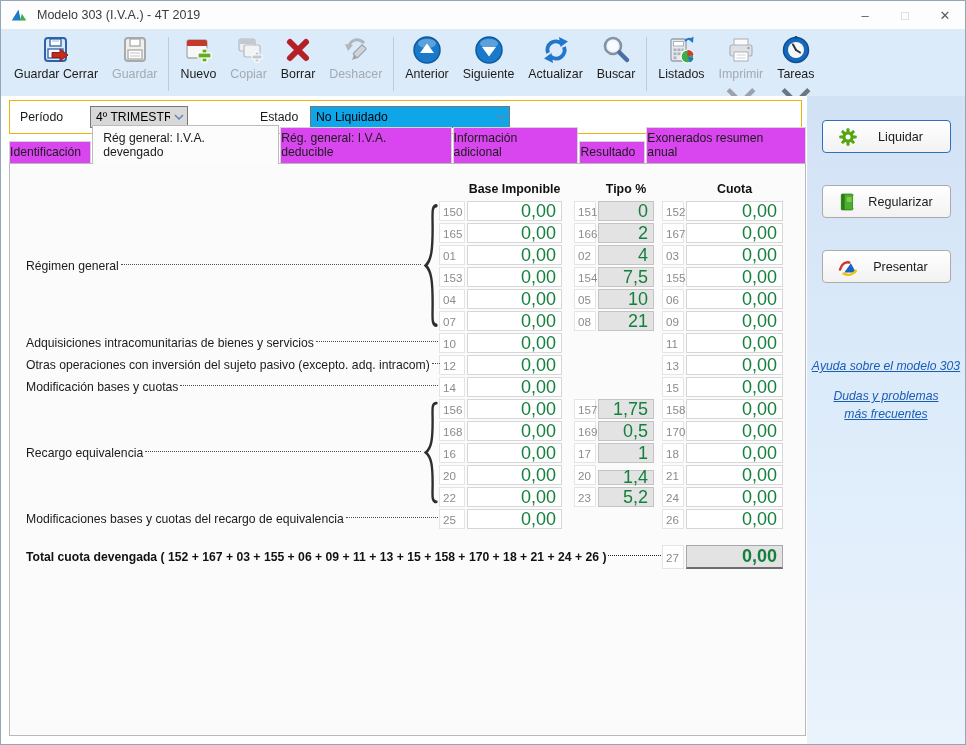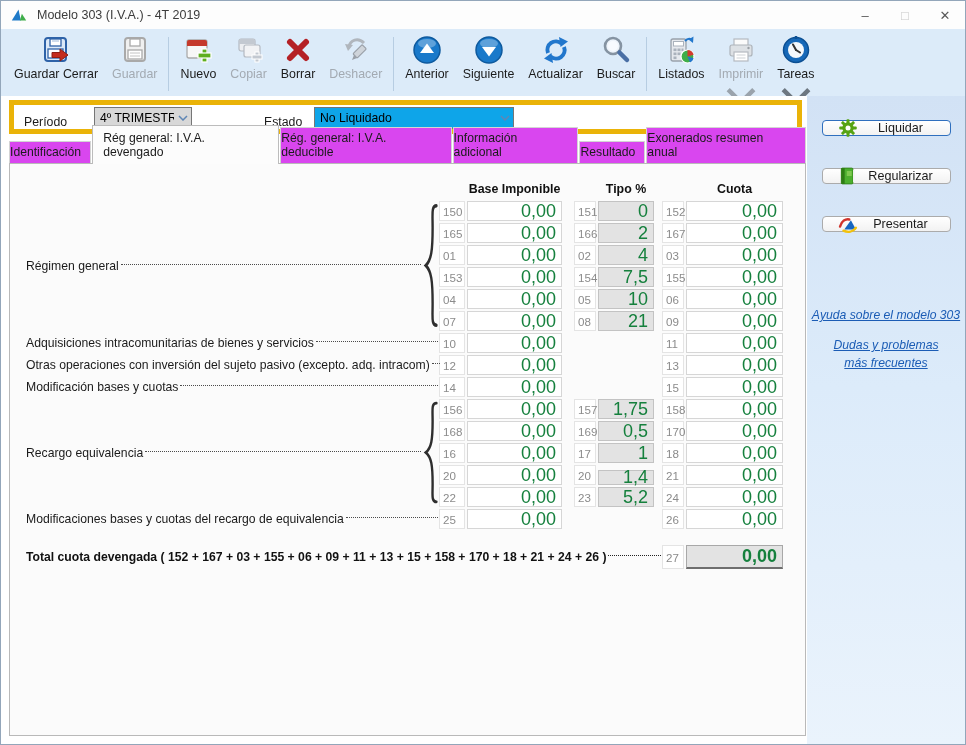--- a/index.html
+++ b/index.html
@@ -24,21 +24,21 @@
   .tbtn.disabled .tlabel { color:#a3aab2; }
   .tbtn .chev { margin-top:-1px; height:7px; }
   .tsep { width:1px; align-self:stretch; background:#b7cde2; margin:5px 4px; }
 
   
   .body-row { flex:1; display:flex; min-height:0; }
   .content-col { width:806px; display:flex; flex-direction:column; background:#fff; }
   .sidebar { flex:1; background:linear-gradient(180deg,#d2e2f5 0%,#dcebfa 45%,#eaf3fc 100%); padding-top:24px; display:flex; flex-direction:column; align-items:center; }
 
   
-  .period-box { margin:4px 5px 5px 8px; border:5px solid #eab308; height:34px; display:flex; align-items:flex-end; padding:0 10px; }
+  .period-box { margin:4px 5px 5px 8px; border:1px solid #eab308; height:34px; display:flex; align-items:center; padding:0 10px; }
   .f-label { font-size:12.3px; color:#1b1b1b; }
   .lbl-periodo { width:70px; }
   .lbl-estado  { width:50px; margin-left:72px; }
   .combo { height:22px; border:1px solid #767676; background:#0ea5e9; display:flex; align-items:center; }
   .combo-periodo { width:98px; background:#d8d8d8; }
   .combo-estado  { width:200px; }
   .combo-value { flex:1; font-size:12.2px; padding-left:5px; white-space:nowrap; overflow:hidden; }
   .combo-arrow { width:17px; display:flex; align-items:center; justify-content:center; align-self:stretch; }
 
   
@@ -63,21 +63,21 @@
           font-size:11.6px; display:flex; align-items:center; padding-left:3px; }
   .cell { margin:1px 0; font-size:18px; color:#15803d; display:flex; align-items:center; justify-content:flex-end; padding-right:5px;padding-left:13px; }
   .cell.input { background:#fff; border:1px solid #d6d6d6; }
   .cell.tipo  { background:#e3e3e3; border:1px solid #c3c3c3; }
   .cell.total-field { background:#e3e3e3; border:1px solid #a8a8a8; border-bottom:2px solid #6e6e6e; font-weight:bold; }
   .total-label { display:flex; align-items:center; font-weight:bold; font-size:12.2px; color:#111; padding-left:8px; min-width:0; }
   .total-label .lbl { white-space:nowrap; overflow:hidden; }
   .total-label .dots { border-bottom-color:#222; }
 
   
-  .side-btn { width:129px; height:16px; border-radius:4px; background:linear-gradient(#ffffff,#f2f2f2);
+  .side-btn { width:129px; height:33px; border-radius:4px; background:linear-gradient(#ffffff,#f2f2f2);
               border:1px solid #ababab; display:flex; align-items:center; padding-left:15px; margin-bottom:32px; cursor:default; }
   .side-btn.primary { border:1px solid #2f6fbe; }
   .side-icon { width:20px; height:20px; display:flex; }
   .side-icon svg { width:20px; height:20px; }
   .side-label { flex:1; text-align:center; font-size:12.6px; color:#1b1b1b; padding-right:6px; }
   .side-link { display:block; font-size:12.2px; font-style:italic; color:#1b5cb5; text-decoration:underline;
                text-align:center; margin-top:14px; cursor:pointer; }
   .side-link.first { margin-top:44px; }
   .side-link.two { max-width:125px; line-height:1.5; }
 </style>

